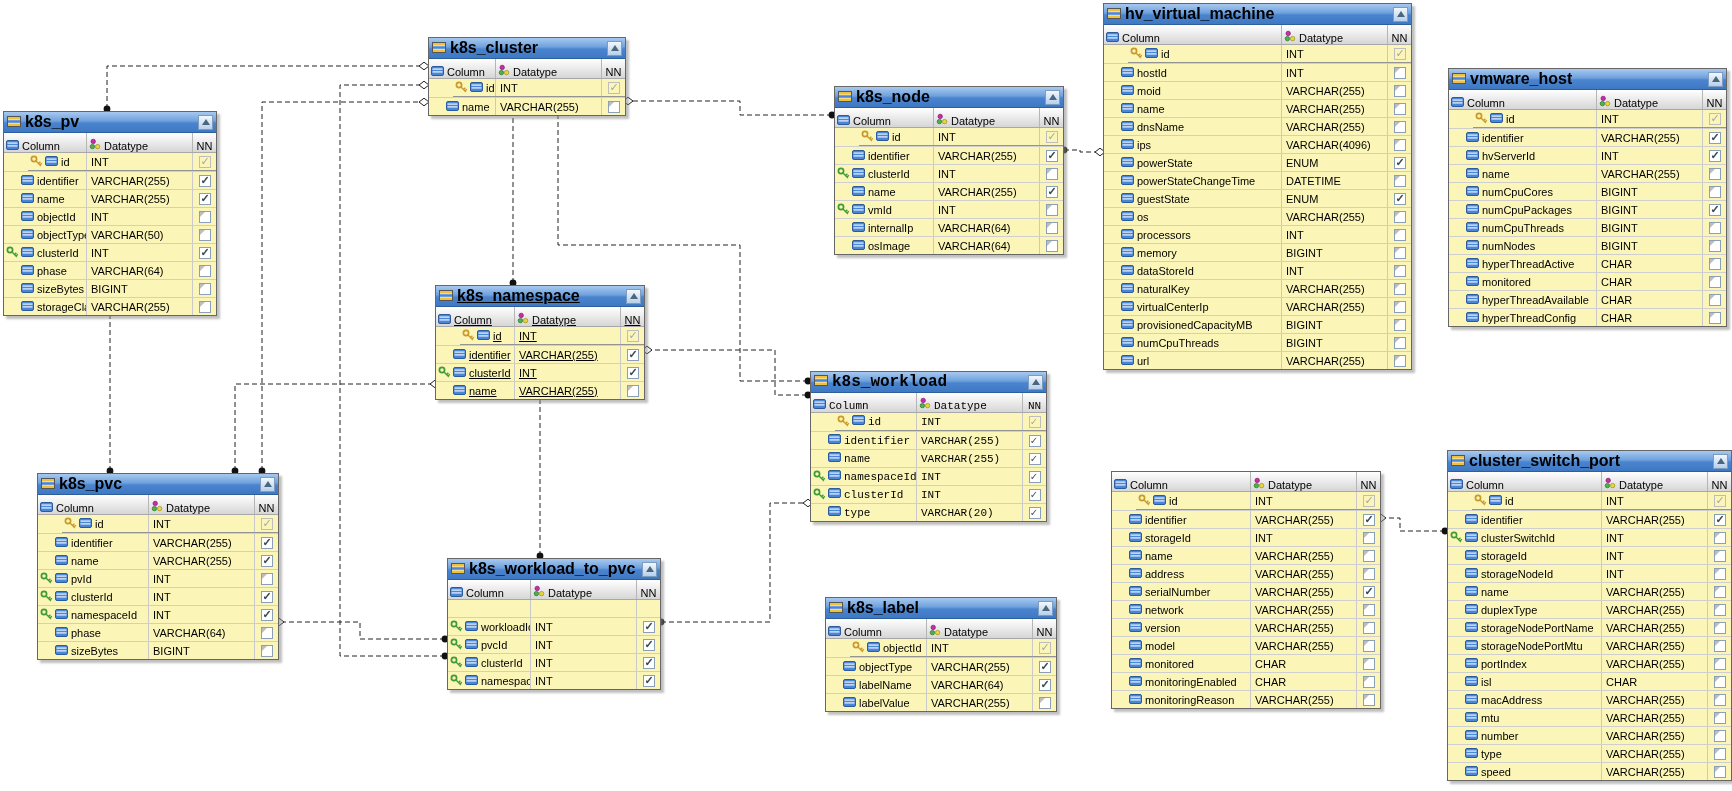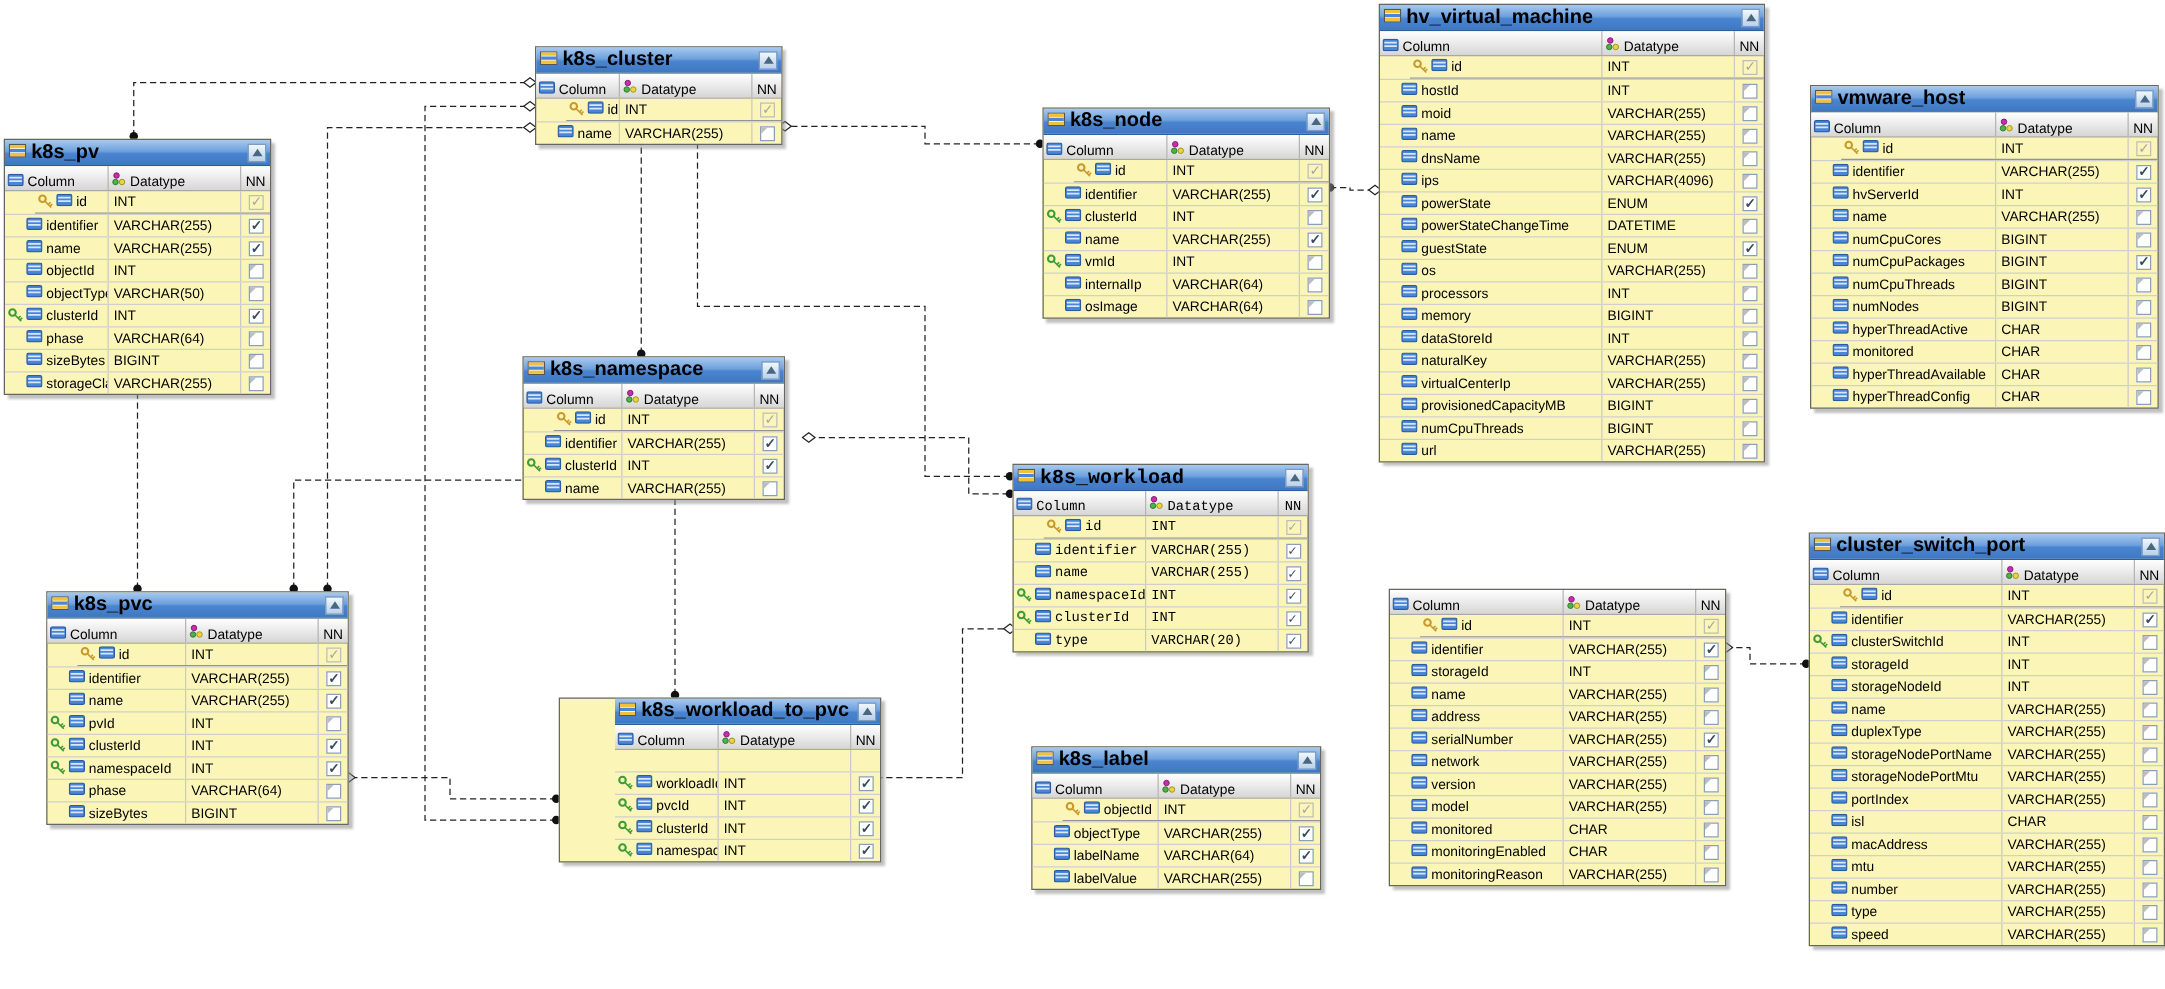--- a/index.html
+++ b/index.html
@@ -989,21 +989,21 @@
               </svg></span>
             <span>hyperThreadConfig</span>
           </span>
           <span class="cell type">CHAR</span>
           <span class="cell nn">
             <span class="cb unchecked"></span>
           </span>
         </div>
       </div>
   </div>
-    <div class="tbl" style="left: 418px; top: 285px; width: 208px;">
+    <div class="tbl" style="left: 435px; top: 285px; width: 208px; text-decoration: underline;">
     <div class="titlebar">
       <span class="t-icon"><svg width="14" height="11" viewBox="0 0 14 11">
             <rect x="0.5" y="0.5" width="13" height="10" fill="#fff" stroke="#555"></rect>
             <rect x="1" y="1" width="12" height="2.6" fill="#f0c23c"></rect>
             <rect x="1" y="4.2" width="12" height="2.6" fill="#4a86d8"></rect>
             <rect x="1" y="7.4" width="12" height="2.6" fill="#f0c23c"></rect>
           </svg></span>
       <span class="t-name">k8s_namespace</span>
       <span class="collapse">
           <i class="tri"></i>
@@ -1382,21 +1382,21 @@
               </svg></span>
             <span>sizeBytes</span>
           </span>
           <span class="cell type">BIGINT</span>
           <span class="cell nn">
             <span class="cb unchecked"></span>
           </span>
         </div>
       </div>
   </div>
-    <div class="tbl" style="left: 447px; top: 558px; width: 212px; padding-left: 44px;">
+    <div class="tbl" style="left: 447px; top: 558px; width: 212px;">
     <div class="titlebar">
       <span class="t-icon"><svg width="14" height="11" viewBox="0 0 14 11">
             <rect x="0.5" y="0.5" width="13" height="10" fill="#fff" stroke="#555"></rect>
             <rect x="1" y="1" width="12" height="2.6" fill="#f0c23c"></rect>
             <rect x="1" y="4.2" width="12" height="2.6" fill="#4a86d8"></rect>
             <rect x="1" y="7.4" width="12" height="2.6" fill="#f0c23c"></rect>
           </svg></span>
       <span class="t-name">k8s_workload_to_pvc</span>
       <span class="collapse">
           <i class="tri"></i>
@@ -1784,21 +1784,21 @@
               </svg></span>
             <span>monitoringReason</span>
           </span>
           <span class="cell type">VARCHAR(255)</span>
           <span class="cell nn">
             <span class="cb unchecked"></span>
           </span>
         </div>
       </div>
   </div>
-    <div class="tbl" style="left: 1447px; top: 426px; width: 283px;">
+    <div class="tbl" style="left: 1447px; top: 450px; width: 283px;">
     <div class="titlebar">
       <span class="t-icon"><svg width="14" height="11" viewBox="0 0 14 11">
             <rect x="0.5" y="0.5" width="13" height="10" fill="#fff" stroke="#555"></rect>
             <rect x="1" y="1" width="12" height="2.6" fill="#f0c23c"></rect>
             <rect x="1" y="4.2" width="12" height="2.6" fill="#4a86d8"></rect>
             <rect x="1" y="7.4" width="12" height="2.6" fill="#f0c23c"></rect>
           </svg></span>
       <span class="t-name">cluster_switch_port</span>
       <span class="collapse">
           <i class="tri"></i>

